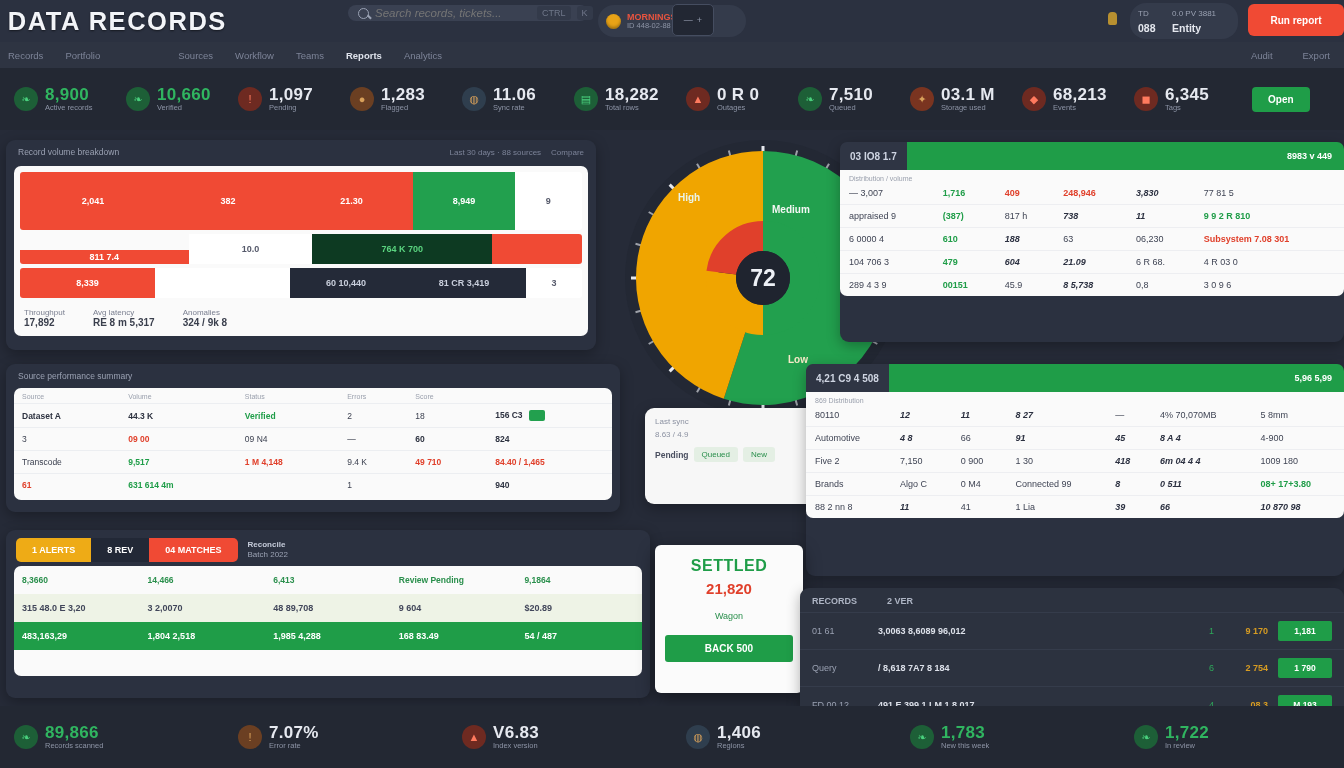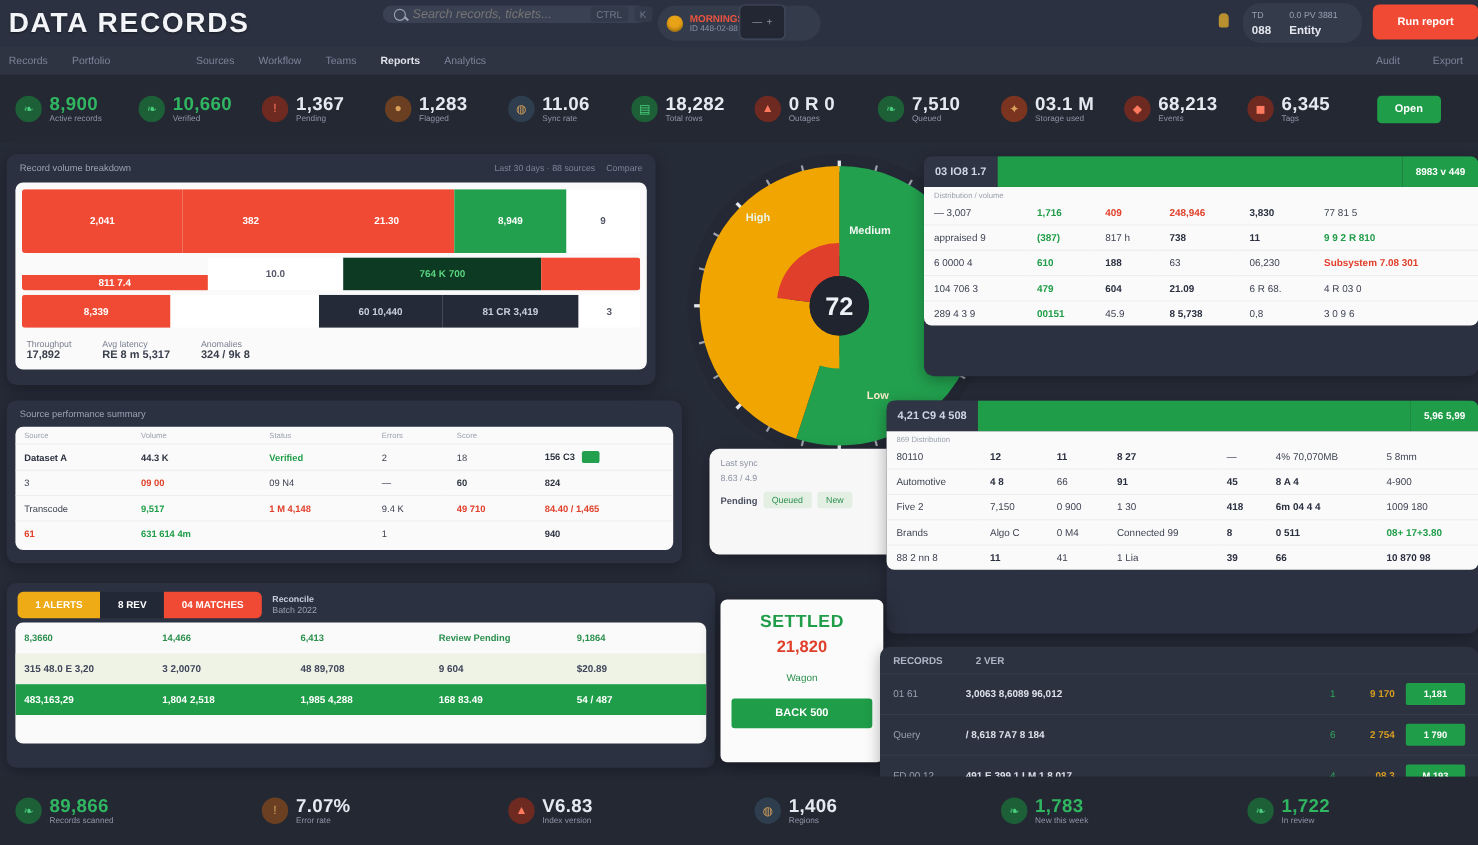--- a/index.html
+++ b/index.html
@@ -175,21 +175,21 @@
   .rt-bar { display:flex; height:28px; align-items:center; border-radius:7px 7px 0 0; overflow:hidden;}
   .rt-left { background:#2f3544; color:#cfd5e2; font-size:10px; font-weight:bold; padding:0 10px; height:100%; display:flex; align-items:center;}
   .rt-mid { flex:1; background:#1f9d48; height:100%;}
   .rt-right { background:#1f9d48; color:#fff; font-size:9px; font-weight:bold; padding:0 12px; height:100%; display:flex;align-items:center;}
   #panelD .card, #panelE .card { margin:0; border-radius:0 0 7px 7px; }
   .rtbl { width:100%; border-collapse:collapse; font-size:9px; }
   .rtbl td { padding:6px 9px; border-top:1px solid #edeef1; color:#3f4454;}
   .rtbl tr:first-child td { border-top:0; }
   .rtbl td.g { color:#1f9d48; font-weight:bold;}
   .rtbl td.r { color:#e0402b; font-weight:bold;}
-  .rtbl td.b { font-weight:bold; color:#2b3040;}
+  .rtbl td.b { font-weight:bold; color:#2b3040;font-style:italic;}
 
   
   #panelE { left:806px; top:364px; width:538px; height:212px; background:#2b3140;}
 
   
   #panelF { left:800px; top:588px; width:544px; height:172px; background:#2c323f;}
   .dl-head { display:flex; padding:8px 12px 6px; font-size:9px; color:#aeb5c4; font-weight:bold; gap:30px;}
   .dl-row { display:flex; align-items:center; padding:8px 12px; border-top:1px solid #353c4b; gap:10px; font-size:9px;}
   .dl-a { width:56px; color:#9aa1b2; }
   .dl-b { flex:1; color:#dde1ea; font-weight:bold;}
@@ -260,21 +260,21 @@
     <div class="kpi">
       <span class="kpi-ic" style="background: rgb(29, 95, 55); color: rgb(73, 208, 125);">❧</span>
       <span class="kpi-tx">
         <span class="kpi-v up">10,660</span>
         <span class="kpi-l">Verified</span>
       </span>
     </div>
     <div class="kpi">
       <span class="kpi-ic" style="background: rgb(110, 42, 33); color: rgb(255, 122, 94);">!</span>
       <span class="kpi-tx">
-        <span class="kpi-v nt">1,367</span>
+        <span class="kpi-v nt">1,097</span>
         <span class="kpi-l">Pending</span>
       </span>
     </div>
     <div class="kpi">
       <span class="kpi-ic" style="background: rgb(107, 63, 34); color: rgb(216, 160, 90);">●</span>
       <span class="kpi-tx">
         <span class="kpi-v nt">1,283</span>
         <span class="kpi-l">Flagged</span>
       </span>
     </div>

